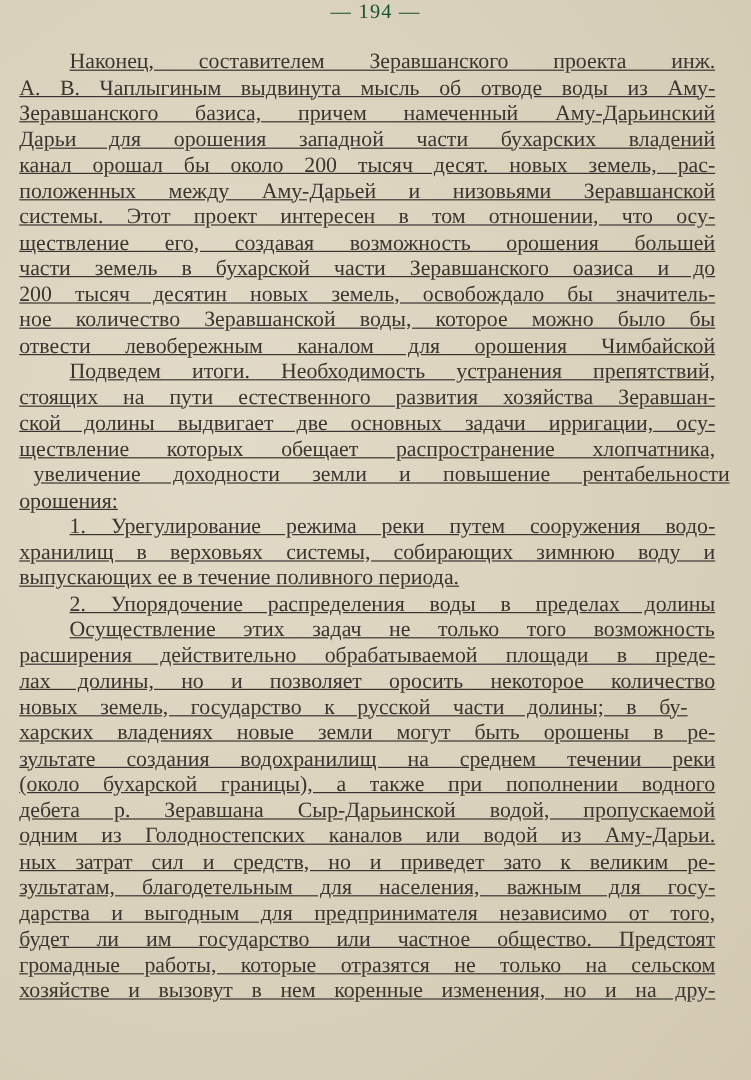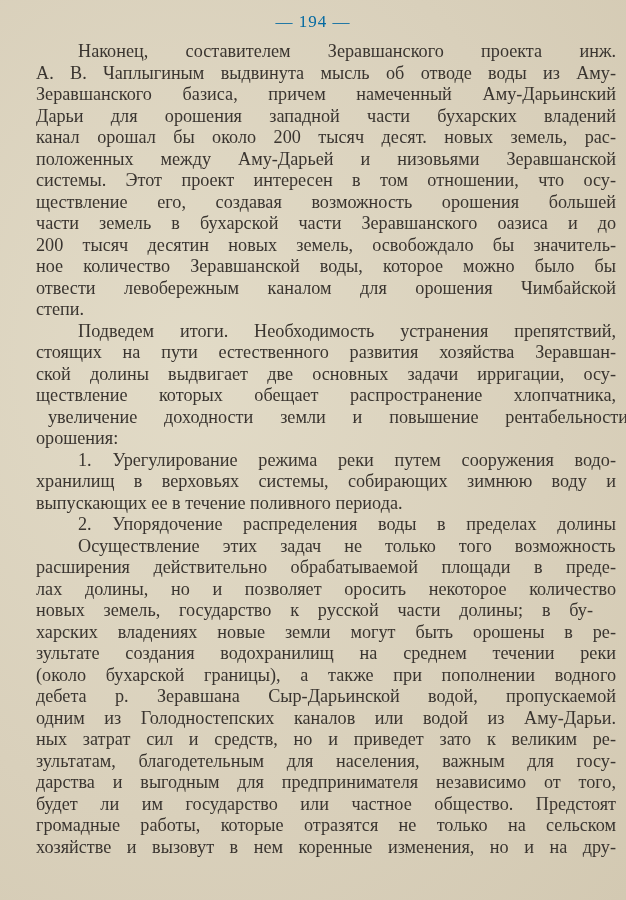--- a/index.html
+++ b/index.html
@@ -5,26 +5,26 @@
   html, body { margin: 0; padding: 0; }
   body {
     width: 626px; height: 900px; overflow: hidden;
     background: #ddd5c0;
     background-image: radial-gradient(ellipse at 30% 40%, #e2dbc7 0%, #d9d0bb 60%, #d3c9b2 100%);
     font-family: "Liberation Serif", "DejaVu Serif", serif;
     color: #3a3530;
     position: relative;
   }
   .page-number {
-    position: absolute; top: 12px; left: 0; width: 626px;
+    position: absolute; top: 0; left: 0; width: 626px;
     text-align: center; font-size: 17px; letter-spacing: 1px;
-    color: #0369a1;
+    color: #14532d;
   }
   .text-block {
-    position: absolute; top: 41px; left: 36px; width: 580px;
+    position: absolute; top: 41px; left: 16px; width: 580px; text-decoration: underline;
   }
   .line {
     display: block;
     height: 21.5px; line-height: 21.5px;
     font-size: 18.2px;
     white-space: nowrap;
     text-align: justify;
     text-align-last: justify;
     transform-origin: left center;
   }
@@ -44,21 +44,20 @@
     <span class="line" style="text-align-last: left; word-spacing: 26.0898px;">Зеравшанского базиса, причем намеченный Аму-Дарьинский</span>
     <span class="line" style="text-align-last: left; word-spacing: 22.6979px;">Дарьи для орошения западной части бухарских владений</span>
     <span class="line" style="text-align-last: left; word-spacing: 12.9045px;">канал орошал бы около 200 тысяч десят. новых земель, рас-</span>
     <span class="line" style="text-align-last: left; word-spacing: 22.4781px;">положенных между Аму-Дарьей и низовьями Зеравшанской</span>
     <span class="line" style="text-align-last: left; word-spacing: 14.8086px;">системы. Этот проект интересен в том отношении, что осу-</span>
     <span class="line" style="text-align-last: left; word-spacing: 25.1094px;">ществление его, создавая возможность орошения большей</span>
     <span class="line" style="text-align-last: left; word-spacing: 15.4922px;">части земель в бухарской части Зеравшанского оазиса и до</span>
     <span class="line" style="text-align-last: left; word-spacing: 14.6652px;">200 тысяч десятин новых земель, освобождало бы значитель-</span>
     <span class="line" style="text-align-last: left; word-spacing: 15.5558px;">ное количество Зеравшанской воды, которое можно было бы</span>
     <span class="line" style="text-align-last: left; word-spacing: 23.9906px;">отвести левобережным каналом для орошения Чимбайской</span>
-    <span class="line last">степи.</span>
   </div>
 
   <div>
     <span class="line indent" style="text-align-last: left; word-spacing: 21.3242px;">Подведем итоги. Необходимость устранения препятствий,</span>
     <span class="line" style="text-align-last: left; word-spacing: 16.2708px;">стоящих на пути естественного развития хозяйства Зеравшан-</span>
     <span class="line" style="text-align-last: left; word-spacing: 14.6384px;">ской долины выдвигает две основных задачи ирригации, осу-</span>
     <span class="line" style="text-align-last: left; word-spacing: 26.8164px;">ществление которых обещает распространение хлопчатника,</span>
     <span class="line" style="text-align-last: left; word-spacing: 22.3406px; margin-left: 12px;">увеличение доходности земли и повышение рентабельности</span>
     <span class="line last">орошения:</span>
   </div>

